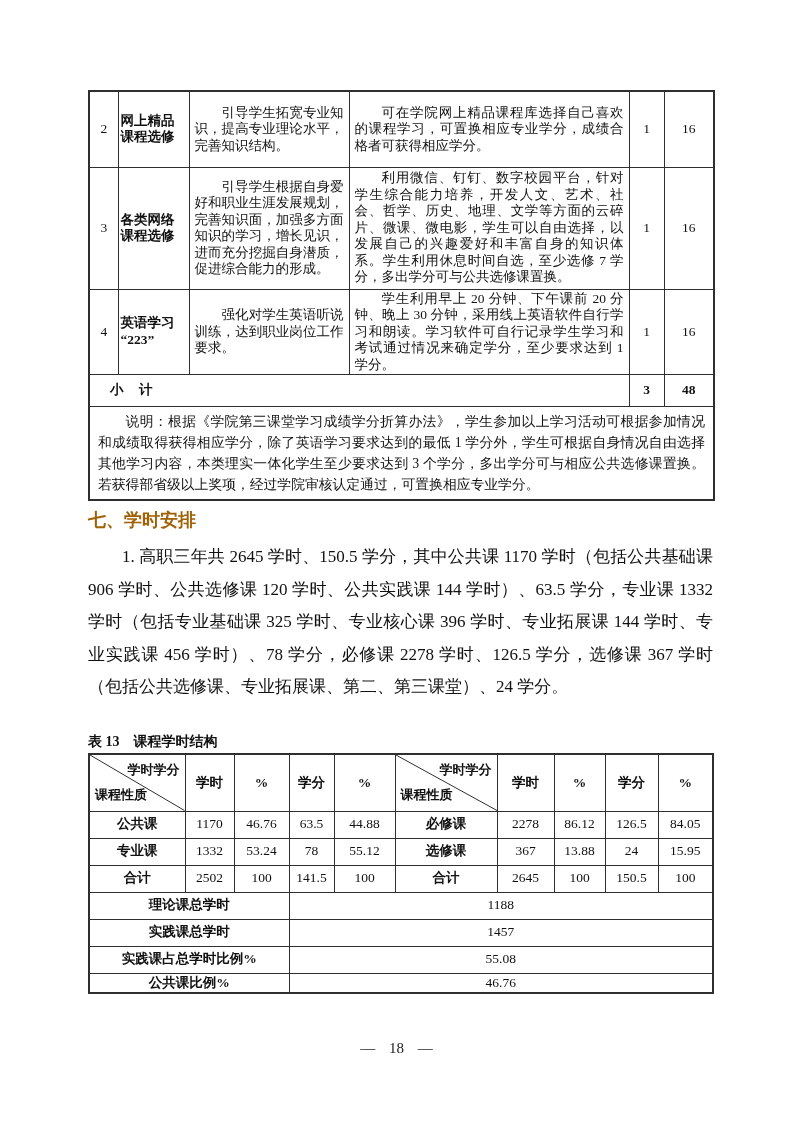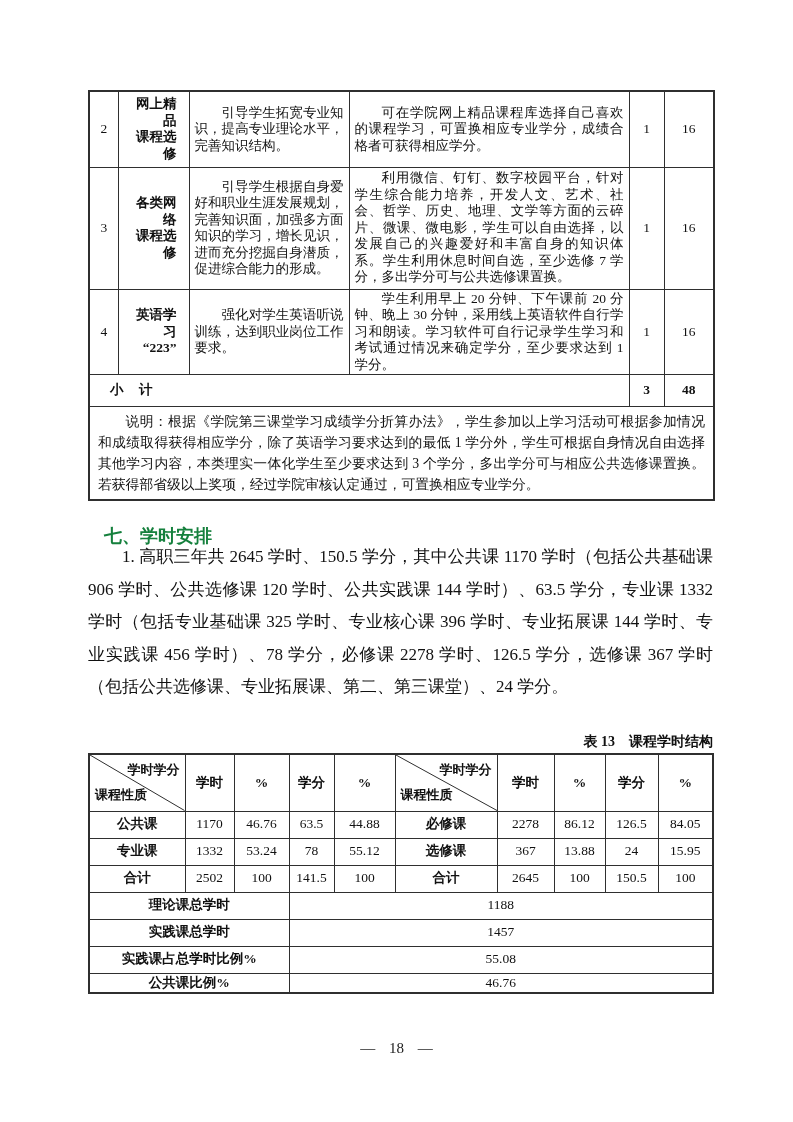--- a/index.html
+++ b/index.html
@@ -21,43 +21,43 @@
   .doc-table td {
     border:1px solid #2f2f2f;
     padding:1px 5px;
     font-size:13.5px;
     line-height:16.5px;
     vertical-align:middle;
     overflow:hidden;
   }
   #course-table { left:88px; top:90px; width:625px; border:2px solid #2f2f2f; }
   #course-table td.num  { text-align:center; }
-  #course-table td.name { text-align:right; font-weight:bold; padding:1px 12px; }
+  #course-table td.name { text-align:left; font-weight:bold; padding:1px 2px; }
   #course-table td.para div { text-align:justify; text-indent:2em; }
   #course-table td.cred { text-align:center; }
   #course-table td.subtotal-label { font-weight:bold; padding-left:20px; letter-spacing:1px; }
   #course-table td.subtotal-val { text-align:center; font-weight:bold; }
   #course-table td.note-cell { padding:4px 8px; }
   #course-table td.note-cell div { text-align:justify; text-indent:2em; font-size:13.8px; line-height:21px; }
 
   
   .sec-heading {
     position:absolute; left:88px; top:508px;
-    margin:16px; font-size:18px; font-weight:bold; color:#15803d;
+    margin:0; font-size:18px; font-weight:bold; color:#a16207;
   }
   .sec-paragraph {
     position:absolute; left:88px; top:541px; width:625px;
     margin:0; font-size:17px; line-height:32.5px;
     text-align:justify; text-indent:2em;
   }
 
   
   .tbl13-title {
     position:absolute; left:88px; top:733px; width:625px;
-    margin:0; text-align:right; font-size:14px; font-weight:bold;
+    margin:0; text-align:left; font-size:14px; font-weight:bold;
   }
   #hours-table { left:88px; top:753px; width:624px; border:2px solid #2f2f2f; }
   #hours-table td { text-align:center; }
   #hours-table tr.hdr td { font-weight:bold; }
   #hours-table td.corner { position:relative; padding:0; }
   #hours-table td.corner svg { position:absolute; left:0; top:0; width:100%; height:100%; }
   #hours-table .corner-top { position:absolute; top:7px; right:5px; font-weight:bold; font-size:13px; }
   #hours-table .corner-bottom { position:absolute; bottom:7px; left:5px; font-weight:bold; font-size:13px; }
   #hours-table td.rowlabel { font-weight:bold;text-align:center; }
   #hours-table td.sum-label { font-weight:bold; }

